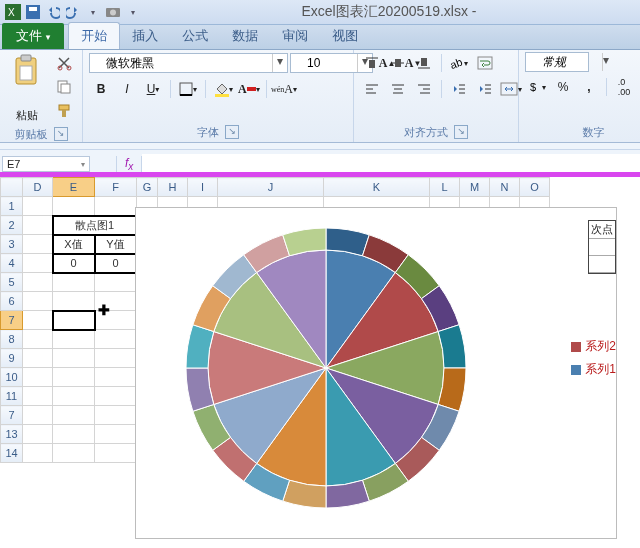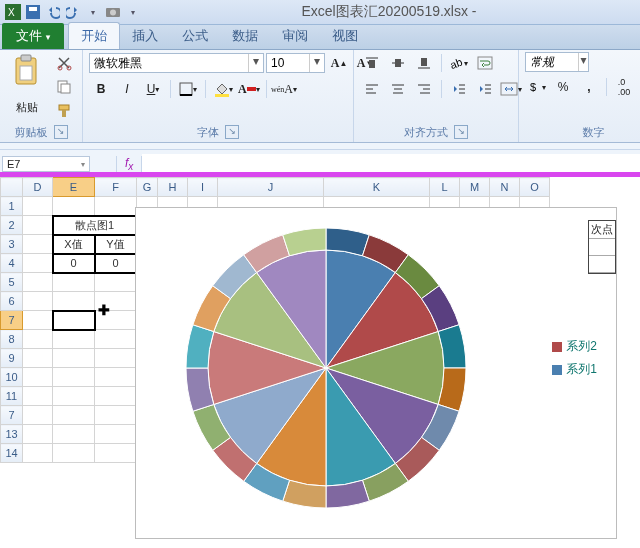--- a/index.html
+++ b/index.html
@@ -9,25 +9,25 @@
   .title-text{flex:1;text-align:center;color:#555;font-size:14px}
   .tabs{height:24px;background:linear-gradient(#cfddee,#bcd0e6);display:flex;align-items:flex-end;padding-left:2px;border-bottom:1px solid #8ca8c8}
   .file-tab{background:#207f31;color:#fff;padding:4px 14px;margin-right:4px;font-size:13px;border-radius:2px 2px 0 0}
   .tab{padding:4px 12px;color:#3a5c88;font-size:13px;cursor:default}
   .tab.active{background:#f3f7fc;border:1px solid #a4bad6;border-bottom:none;border-radius:3px 3px 0 0;color:#3e6aa8}
   .ribbon{height:92px;background:linear-gradient(#f3f7fc,#e5edf7);border-bottom:1px solid #a4bad6;display:flex}
   .group{border-right:1px solid #c7d6ea;display:flex;flex-direction:column;padding:2px 6px 0 6px}
   .group-body{flex:1;display:flex;align-items:flex-start;gap:4px}
   .group-label{font-size:11px;color:#5a7aa8;text-align:center;padding:2px 0;display:flex;justify-content:center;gap:6px}
   .dlauncher{width:12px;height:12px;border:1px solid #8aa8c8;font-size:9px;line-height:10px;color:#6a88a8}
-  .bigbtn{display:flex;flex-direction:column;align-items:center;gap:12px;padding:2px;width:38px}
+  .bigbtn{display:flex;flex-direction:column;align-items:center;gap:20px;padding:2px;width:38px}
   .col{display:flex;flex-direction:column;gap:2px}
   .row{display:flex;gap:2px;align-items:center}
   .fontbox{display:flex;border:1px solid #a8bcd2;background:#fff}
-  .fontbox input{border:none;outline:none;font-size:12px;height:18px;padding:0 4px;background:transparent}
+  .fontbox input{border:none;outline:none;font-size:12px;height:18px;padding:0 16px;background:transparent}
   .fontname{width:150px}
   .fontsize{width:34px}
   .dd{width:14px;text-align:center;color:#555;border-left:1px solid #ccc;cursor:default}
   .ribbtn{width:22px;height:20px;display:flex;align-items:center;justify-content:center;border:1px solid transparent;border-radius:2px}
   .sep{width:1px;height:48px;background:#c7d6ea;margin:0 3px}
   
   .namebar{height:22px;display:flex;align-items:flex-end;border-bottom:5px solid #d946ef;background:#eef4fb}
   .namebox{width:78px;border:1px solid #b8c8dc;background:#fff;margin:0 2px;font-size:11px;padding:1px 4px;display:flex;align-items:center;justify-content:space-between}
   .fxlbl{font-style:italic;color:#a21caf;padding:0 8px;border-left:1px solid #c7d6ea;border-right:1px solid #c7d6ea}
   .fxinput{flex:1;border:none;outline:none;background:#fff;height:18px;padding:0 4px}
@@ -39,21 +39,21 @@
   .grid th{background:linear-gradient(#f6f9fd,#e5edf7);color:#3a5c88}
   .grid th.rowh{width:22px}
   .corner{width:22px}
   .hl-col{background:#f8cf87!important;border-color:#d89a2e!important}
   .hl-row{background:#f8cf87!important;border-color:#d89a2e!important}
   .data-b{border:2px solid #000!important;background:#fff}
   .sel-cell{outline:2px solid #000;outline-offset:-1px;background:#fff}
   
   .chartbox{position:absolute;left:135px;top:30px;width:480px;height:330px;background:#fff;border:1px solid #bcbcbc}
   .chart-svg{position:absolute;left:40px;top:10px}
-  .legend{position:absolute;right:19px;top:130px;font-size:12px;color:#0f766e}
+  .legend{position:absolute;right:0;top:130px;font-size:12px;color:#b91c1c}
   .legend div{display:flex;align-items:center;gap:4px;margin-bottom:6px}
   .swatch{width:10px;height:10px}
   .extra-tbl{position:absolute;right:0;top:12px;border:1px solid #444;font-size:11px}
   .extra-tbl div{border-bottom:1px solid #aaa;padding:1px 2px}
   
   .excur{position:absolute;left:98px;top:125px;font-size:14px;font-weight:bold;color:#000}
   
   svg{display:block}
 </style>
 </head>

